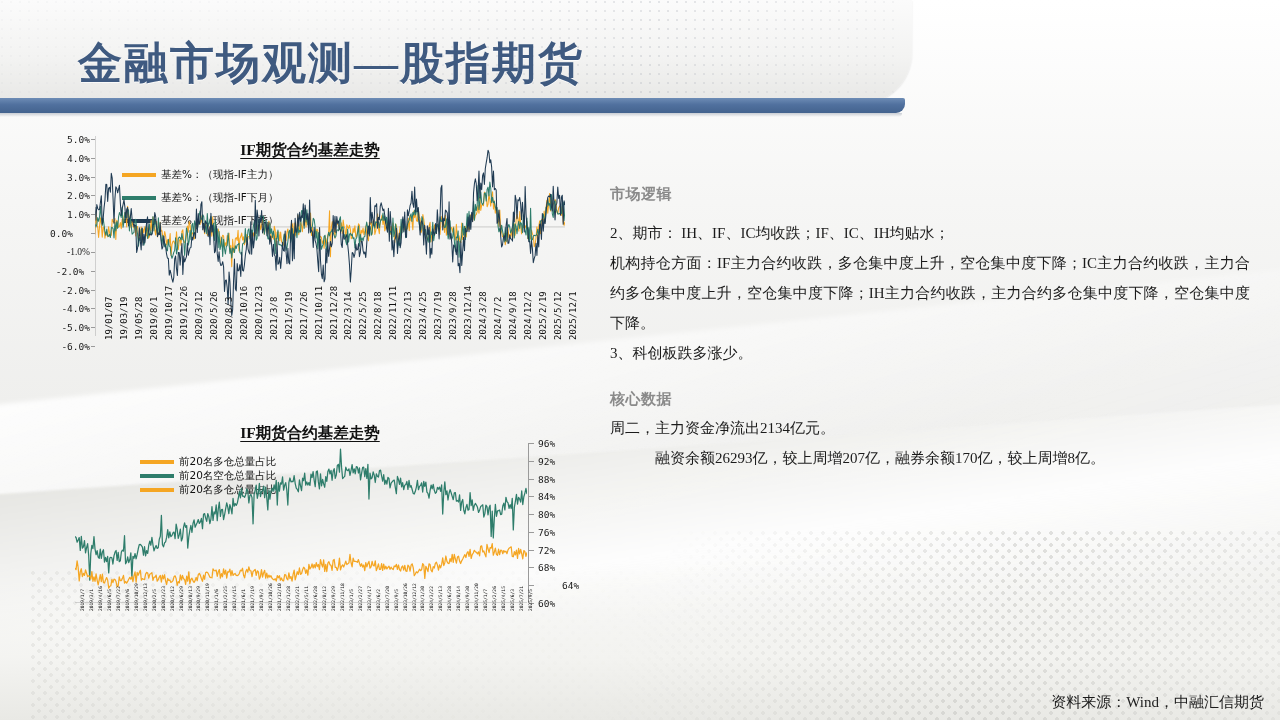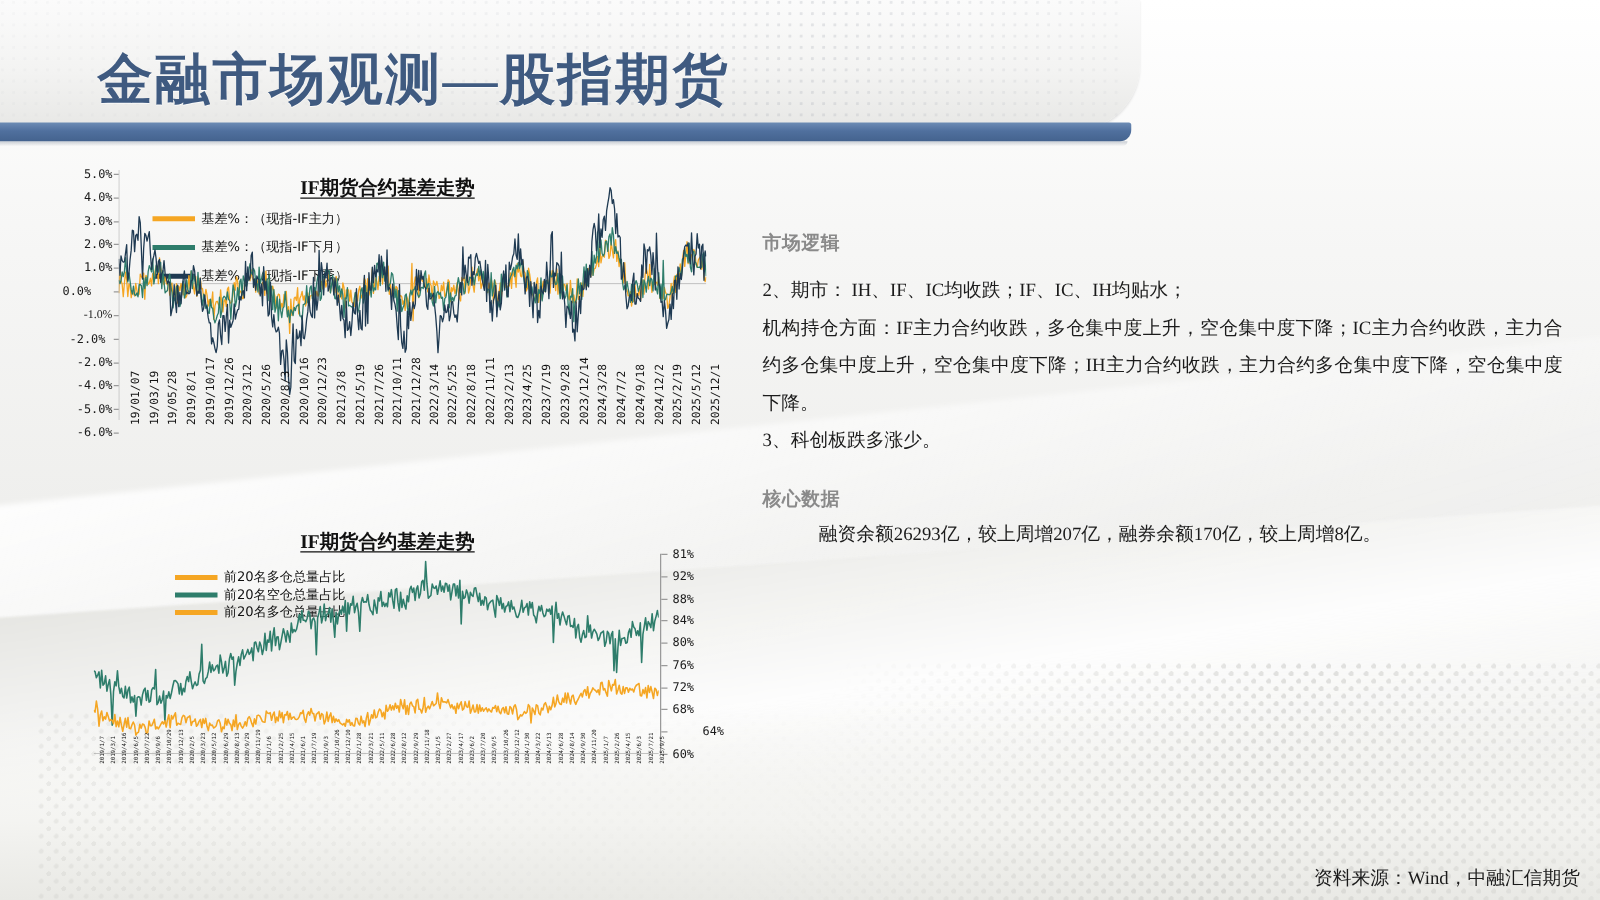--- a/index.html
+++ b/index.html
@@ -269,21 +269,21 @@
           <line x1="397.76" x2="397.76" y1="160" y2="164" stroke="#9a9a9a" stroke-width="0.6"></line>
           <line x1="406.8" x2="406.8" y1="160" y2="164" stroke="#9a9a9a" stroke-width="0.6"></line>
           <line x1="415.84000000000003" x2="415.84000000000003" y1="160" y2="164" stroke="#9a9a9a" stroke-width="0.6"></line>
           <line x1="424.88" x2="424.88" y1="160" y2="164" stroke="#9a9a9a" stroke-width="0.6"></line>
           <line x1="433.91999999999996" x2="433.91999999999996" y1="160" y2="164" stroke="#9a9a9a" stroke-width="0.6"></line>
           <line x1="442.96" x2="442.96" y1="160" y2="164" stroke="#9a9a9a" stroke-width="0.6"></line>
           <line x1="452" x2="452" y1="160" y2="164" stroke="#9a9a9a" stroke-width="0.6"></line>
         </svg>
 
       <div id="c2-yaxis">
-          <div class="axis-lab" style="left: 488px; top: 15px;">81%</div>
+          <div class="axis-lab" style="left: 488px; top: 15px;">96%</div>
           <div style="position: absolute; left: 479px; top: 20px; width: 5px; height: 1px; background: rgb(154, 154, 154);"></div>
           <div class="axis-lab" style="left: 488px; top: 32.7778px;">92%</div>
           <div style="position: absolute; left: 479px; top: 37.7778px; width: 5px; height: 1px; background: rgb(154, 154, 154);"></div>
           <div class="axis-lab" style="left: 488px; top: 50.5556px;">88%</div>
           <div style="position: absolute; left: 479px; top: 55.5556px; width: 5px; height: 1px; background: rgb(154, 154, 154);"></div>
           <div class="axis-lab" style="left: 488px; top: 68.3333px;">84%</div>
           <div style="position: absolute; left: 479px; top: 73.3333px; width: 5px; height: 1px; background: rgb(154, 154, 154);"></div>
           <div class="axis-lab" style="left: 488px; top: 86.1111px;">80%</div>
           <div style="position: absolute; left: 479px; top: 91.1111px; width: 5px; height: 1px; background: rgb(154, 154, 154);"></div>
           <div class="axis-lab" style="left: 488px; top: 103.889px;">76%</div>
@@ -359,17 +359,18 @@
     <div class="gap-lg"></div>
 
     <div class="sec-head">市场逻辑</div>
     <div class="para">2、期市： IH、IF、IC均收跌；IF、IC、IH均贴水；</div>
     <div class="para">机构持仓方面：IF主力合约收跌，多仓集中度上升，空仓集中度下降；IC主力合约收跌，主力合约多仓集中度上升，空仓集中度下降；IH主力合约收跌，主力合约多仓集中度下降，空仓集中度下降。</div>
     <div class="para">3、科创板跌多涨少。</div>
 
     <div class="gap-md"></div>
 
     <div class="sec-head" style="margin-bottom:4px;">核心数据</div>
+    <div class="para">周二，主力资金净流出2134亿元。</div>
     <div class="para indent">融资余额26293亿，较上周增207亿，融券余额170亿，较上周增8亿。</div>
   </div>
 
   <div class="source">资料来源：Wind，中融汇信期货</div>
 </div>
 
 </body></html>

